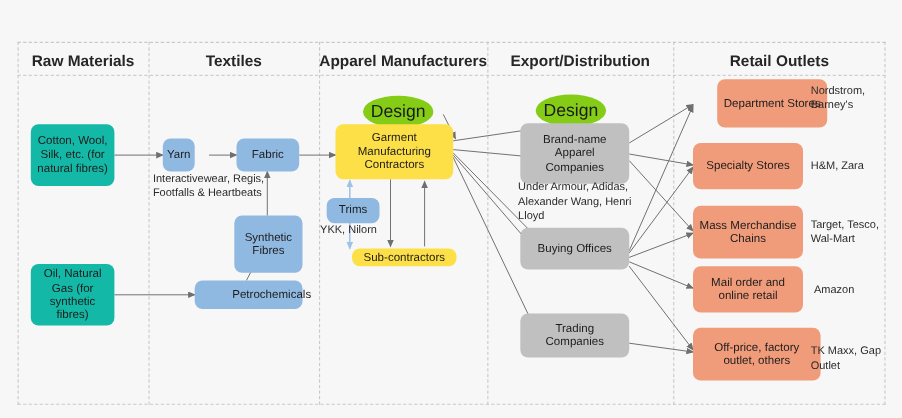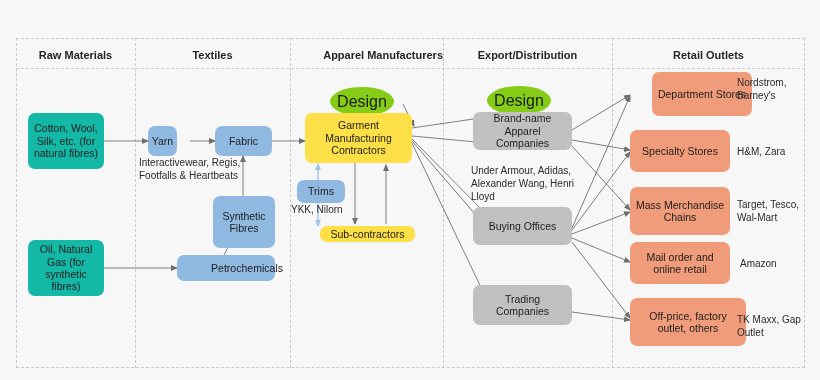--- a/index.html
+++ b/index.html
@@ -20,21 +20,21 @@
     position:absolute;left:16px;top:68px;width:789px;height:0;
     border-top:1px dashed #cfcfcf;
   }
   .coldiv{
     position:absolute;top:38px;height:330px;width:0;
     border-left:1px dashed #c9c9c9;
   }
 
   .colhdr{
     position:absolute;top:46px;height:18px;line-height:18px;
-    text-align:center;font-size:11px;font-weight:bold;color:#262626;
+    text-align:center;font-size:14px;font-weight:bold;color:#262626;
     white-space:nowrap;
   }
 
   .node{
     position:absolute;box-sizing:border-box;
     display:flex;align-items:center;justify-content:center;
     text-align:center;font-size:10.5px;color:#1d1d1d;
     border-radius:7px;line-height:1.18;padding:2px 4px;
   }
   .n-green{background:#14b8a6;}
@@ -60,21 +60,21 @@
   <div class="frame"></div>
   <div class="hdr-rule"></div>
 
   <div class="coldiv" style="left:135px;"></div>
   <div class="coldiv" style="left:290px;"></div>
   <div class="coldiv" style="left:443px;"></div>
   <div class="coldiv" style="left:612px;"></div>
 
   <div class="colhdr" style="left:16px;width:119px;">Raw Materials</div>
   <div class="colhdr" style="left:135px;width:155px;">Textiles</div>
-  <div class="colhdr" style="left:290px;width:153px;text-align:right;">Apparel Manufacturers</div>
+  <div class="colhdr" style="left:290px;width:153px;">Apparel Manufacturers</div>
   <div class="colhdr" style="left:443px;width:169px;">Export/Distribution</div>
   <div class="colhdr" style="left:612px;width:193px;">Retail Outlets</div>
 
   <svg id="wires">
     <defs>
       <marker id="ah" markerWidth="7" markerHeight="7" refX="6" refY="3" orient="auto" markerUnits="userSpaceOnUse">
         <path d="M0,0 L7,3 L0,6 z" fill="#6f6f6f"></path>
       </marker>
       <marker id="ahb" markerWidth="7" markerHeight="7" refX="6" refY="3" orient="auto" markerUnits="userSpaceOnUse">
         <path d="M0,0 L7,3 L0,6 z" fill="#9fc3e8"></path>
@@ -129,21 +129,21 @@
   <div class="node n-blue" style="left:177px;top:255px;width:98px;height:26px;padding-left:46px;">Petrochemicals</div>
   <div class="note" style="left:139px;top:156px;width:125px;">Interactivewear, Regis, Footfalls &amp; Heartbeats</div>
 
   <div class="ellipse" style="left:330px;top:87px;width:64px;height:29px;">Design</div>
   <div class="node n-yellow" style="left:305px;top:113px;width:107px;height:50px;">Garment Manufacturing Contractors</div>
   <div class="node n-blue" style="left:297px;top:180px;width:48px;height:23px;">Trims</div>
   <div class="note" style="left:291px;top:203px;width:110px;">YKK, Nilorn</div>
   <div class="node n-yellow" style="left:320px;top:226px;width:95px;height:16px;">Sub-contractors</div>
 
   <div class="ellipse" style="left:487px;top:86px;width:64px;height:29px;">Design</div>
-  <div class="node n-gray" style="left:473px;top:112px;width:99px;height:38px;">Brand-name Apparel Companies</div>
+  <div class="node n-gray" style="left:473px;top:112px;width:99px;height:55px;">Brand-name Apparel Companies</div>
   <div class="note" style="left:471px;top:164px;width:125px;">Under Armour, Adidas, Alexander Wang, Henri Lloyd</div>
   <div class="node n-gray" style="left:473px;top:207px;width:99px;height:38px;">Buying Offices</div>
   <div class="node n-gray" style="left:473px;top:285px;width:99px;height:40px;">Trading Companies</div>
 
   <div class="node n-salmon" style="left:652px;top:72px;width:100px;height:44px;">Department Stores</div>
   <div class="note" style="left:737px;top:76px;width:75px;">Nordstrom, Barney's</div>
 
   <div class="node n-salmon" style="left:630px;top:130px;width:100px;height:42px;">Specialty Stores</div>
   <div class="note" style="left:737px;top:145px;width:78px;">H&amp;M, Zara</div>
 

